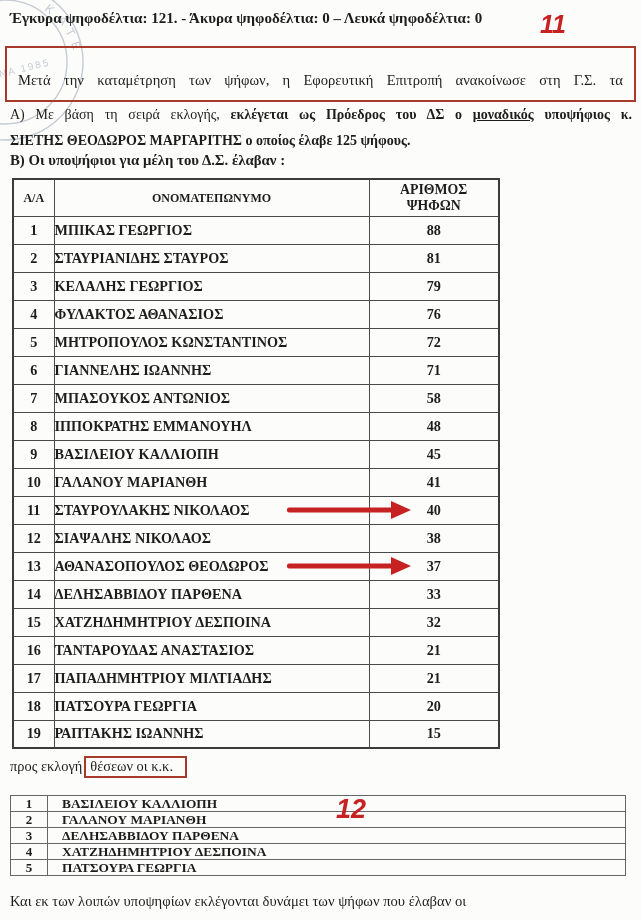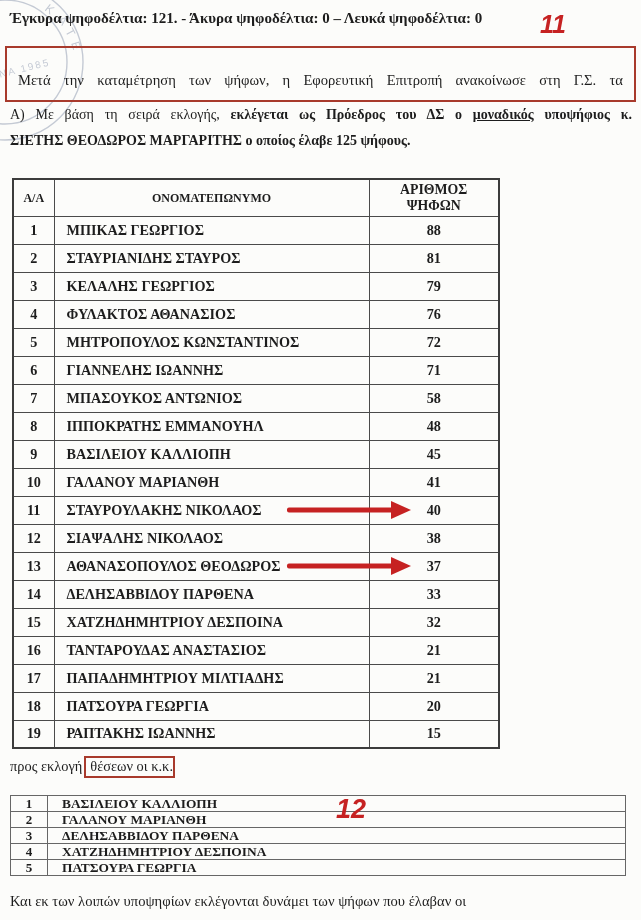--- a/index.html
+++ b/index.html
@@ -35,28 +35,28 @@
   table{border-collapse:collapse;table-layout:fixed;}
   .results{position:absolute;left:12px;top:178px;width:486px;border:2px solid var(--tbl);}
   .results th,.results td{border:1px solid #4a4a4a;font-weight:bold;overflow:visible;}
   .results col.c-num{width:41px;}
   .results col.c-name{width:315px;}
   .results col.c-votes{width:130px;}
   .results thead th{height:37px;text-align:center;font-size:12px;line-height:16px;vertical-align:middle;}
   .results thead .votes-h{font-size:13.8px;margin-top:32px;}
   .results tbody td{height:28px;font-size:14.2px;vertical-align:middle;}
   .results td.num,.results td.votes{text-align:center;}
-  .results td.name{text-align:left;padding-left:12px;position:relative;}
+  .results td.name{text-align:left;padding-left:0;position:relative;}
 
   .arrow{position:absolute;left:232px;top:50%;transform:translateY(-50%);width:124px;height:20px;z-index:3;}
   .arrow-shaft{position:absolute;left:0;top:50%;transform:translateY(-50%);width:106px;height:5px;border-radius:2px;background:var(--red);}
   .arrow-head{position:absolute;right:0;top:50%;transform:translateY(-50%);width:0;height:0;border-left:20px solid var(--red);border-top:9px solid transparent;border-bottom:9px solid transparent;}
 
   .law-par{position:absolute;left:10px;top:756px;width:624px;font-size:14.4px;line-height:21px;}
-  .boxed-words{display:inline-block;border:2px solid var(--box-red);padding:0 0 1px 4px;margin-left:2px;line-height:17px;}
+  .boxed-words{display:inline-block;border:2px solid var(--box-red);padding:0 12px 1px 4px;margin-left:2px;line-height:17px;}
 
   .elected{position:absolute;left:10px;top:795px;width:616px;border:1.5px solid #555;}
   .elected td{border:1px solid #666;height:16px;font-size:13.4px;font-weight:bold;line-height:15px;vertical-align:middle;}
   .elected col.c-num{width:37px;}
   .elected td.num{text-align:center;font-size:13px;}
   .elected td.name{padding-left:14px;}
 
   .closing-line{position:absolute;left:10px;top:893px;width:622px;font-size:14.6px;}
 </style>
 </head>
@@ -80,20 +80,21 @@
 
   <div class="red-box">
     <div class="stretch">Μετά την καταμέτρηση των ψήφων, η Εφορευτική Επιτροπή ανακοίνωσε στη Γ.Σ. τα</div>
   </div>
 
   <div class="section-a">
     <div class="stretch"><span>Α) Με βάση τη σειρά εκλογής, </span><span class="b">εκλέγεται ως Πρόεδρος του ΔΣ ο </span><span class="bu">μοναδικός</span><span class="b"> υποψήφιος κ.</span></div>
     <div class="b">ΣΙΕΤΗΣ ΘΕΟΔΩΡΟΣ ΜΑΡΓΑΡΙΤΗΣ ο οποίος έλαβε 125 ψήφους.</div>
   </div>
 
+  <div class="section-b">Β) Οι υποψήφιοι για μέλη του Δ.Σ. έλαβαν :</div>
 
   <table class="results">
     <colgroup>
         <col class="c-num">
         <col class="c-name">
         <col class="c-votes">
       </colgroup>
     <thead>
       <tr>
         <th>Α/Α</th>

